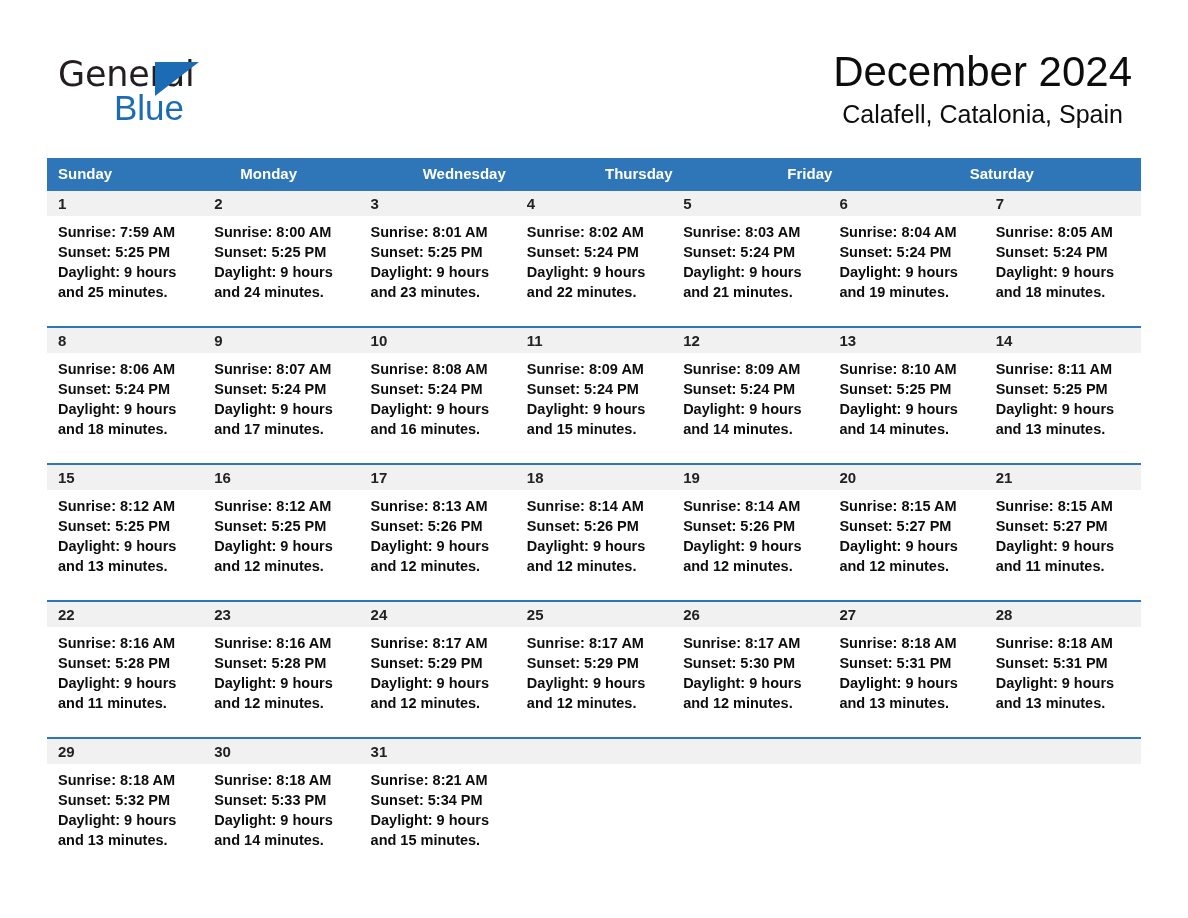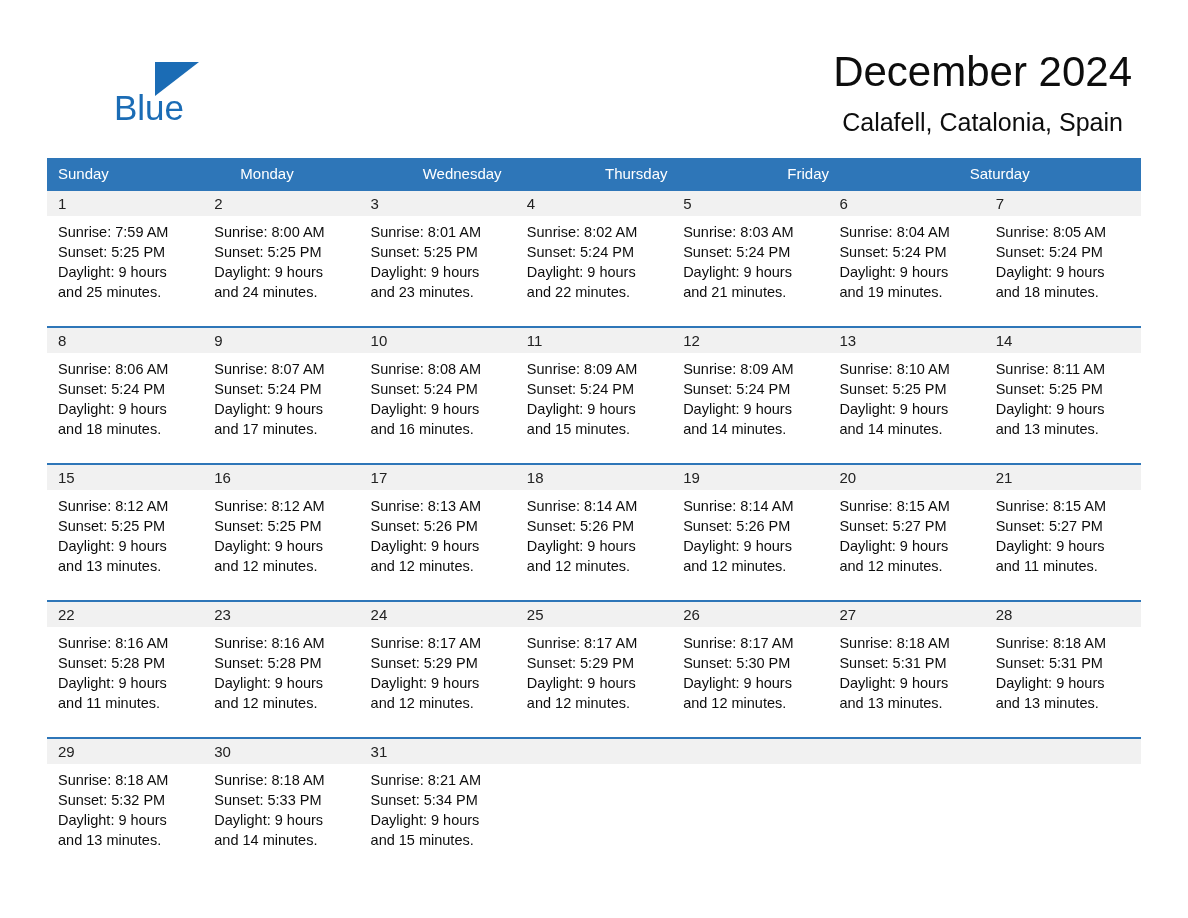--- a/index.html
+++ b/index.html
@@ -78,30 +78,30 @@
     font-weight: 400;
     color: #0d0d0d;
     line-height: 52px;
     white-space: nowrap;
   }
   .cal-subtitle {
     font-size: 25px;
     font-weight: 400;
     color: #0d0d0d;
     line-height: 32px;
-    margin-top: 8px;
     white-space: nowrap;
   }
 
   
   .calendar {
     position: absolute;
     left: 47px;
     top: 158px;
     width: 1094px;
+    font-weight: bold;
   }
   .weekday-row {
     display: flex;
     width: 100%;
     background: #2e76b8;
     height: 31px;
   }
   .weekday {
     flex: 1 1 0;
     box-sizing: border-box;
@@ -157,20 +157,21 @@
   }
 </style>
 </head>
 <body>
 
 <div class="page">
 
   <div class="header">
 
     <div class="logo">
+      <span class="logo-general">General</span>
       <span class="logo-tri"></span>
       <span class="logo-blue">Blue</span>
     </div>
 
     <div class="title-block">
       <div class="cal-title">December 2024</div>
       <div class="cal-subtitle">Calafell, Catalonia, Spain</div>
     </div>
 
   </div>

